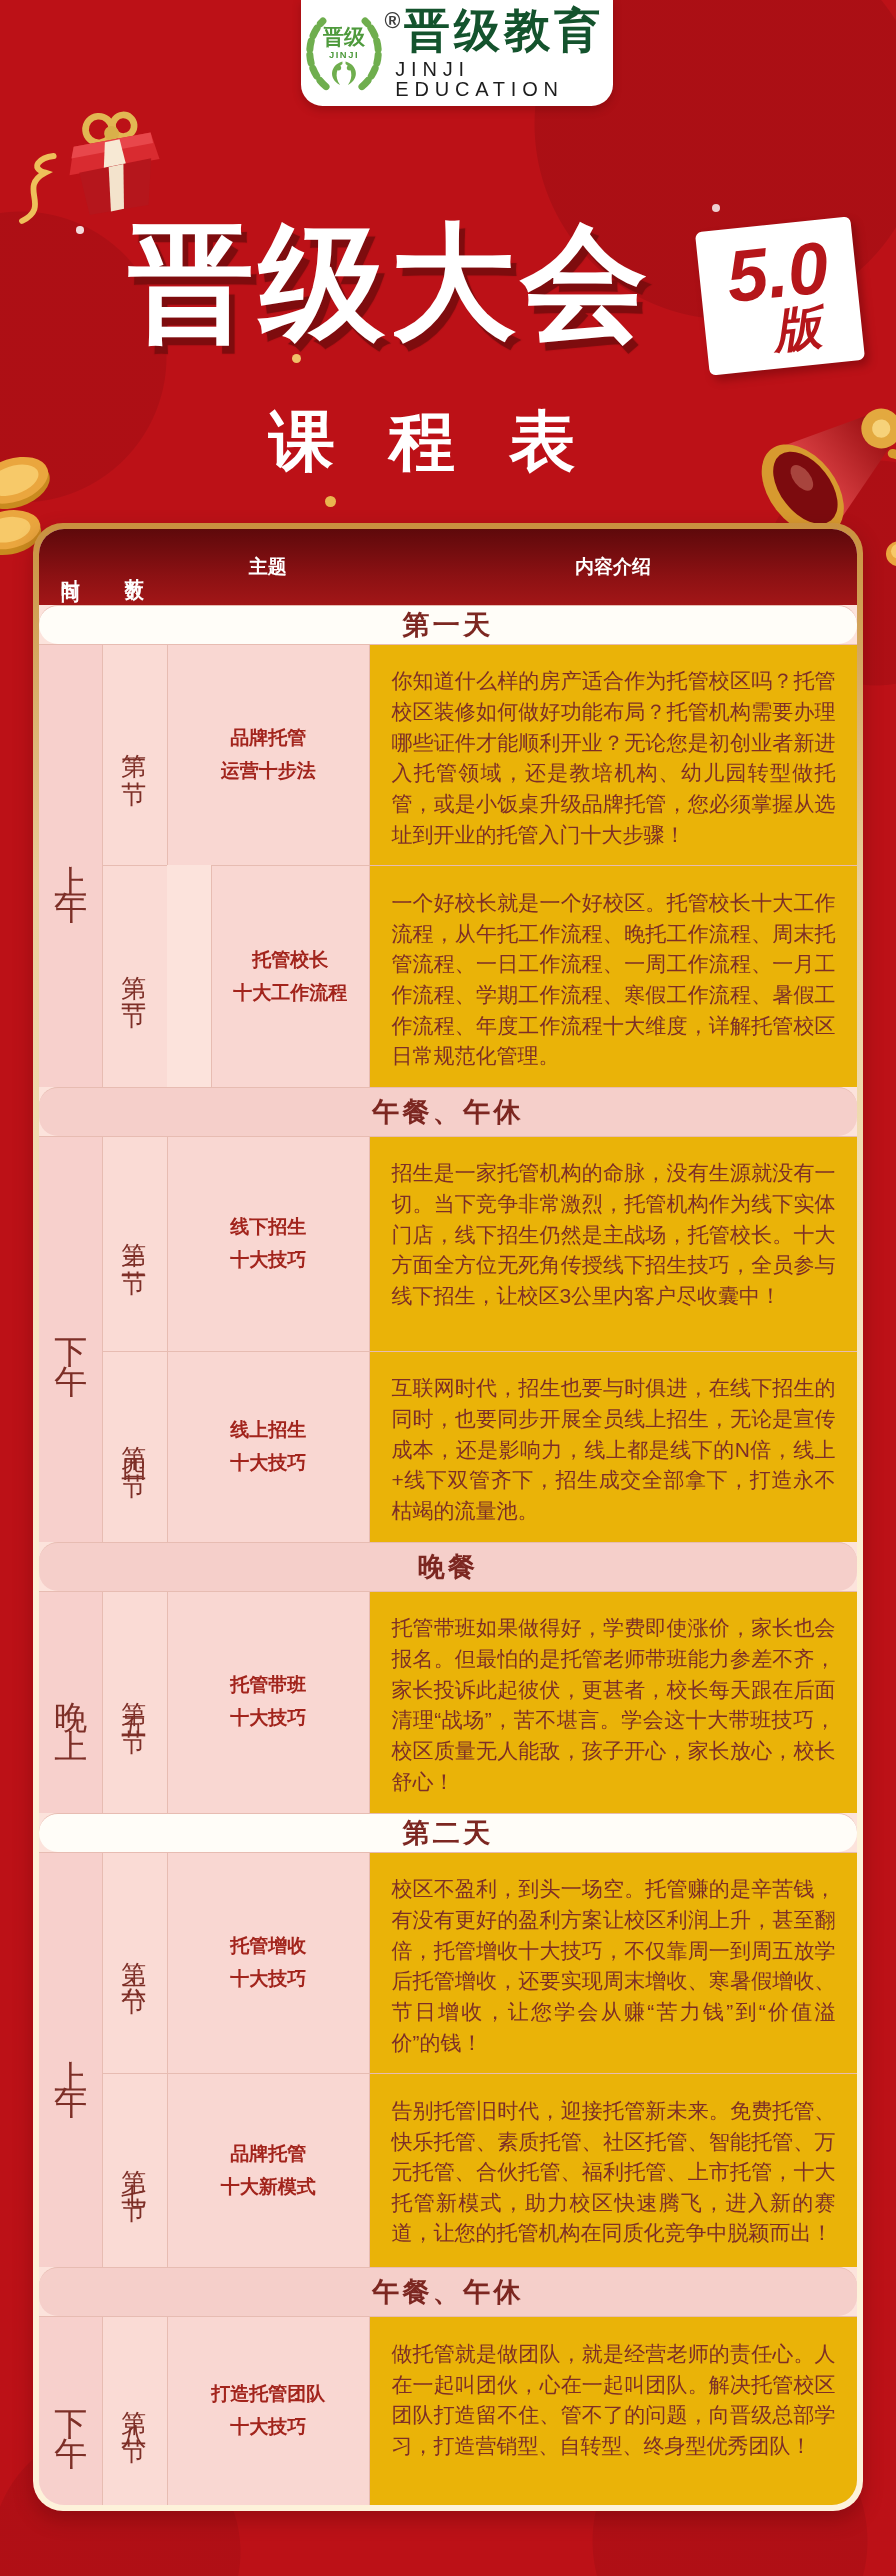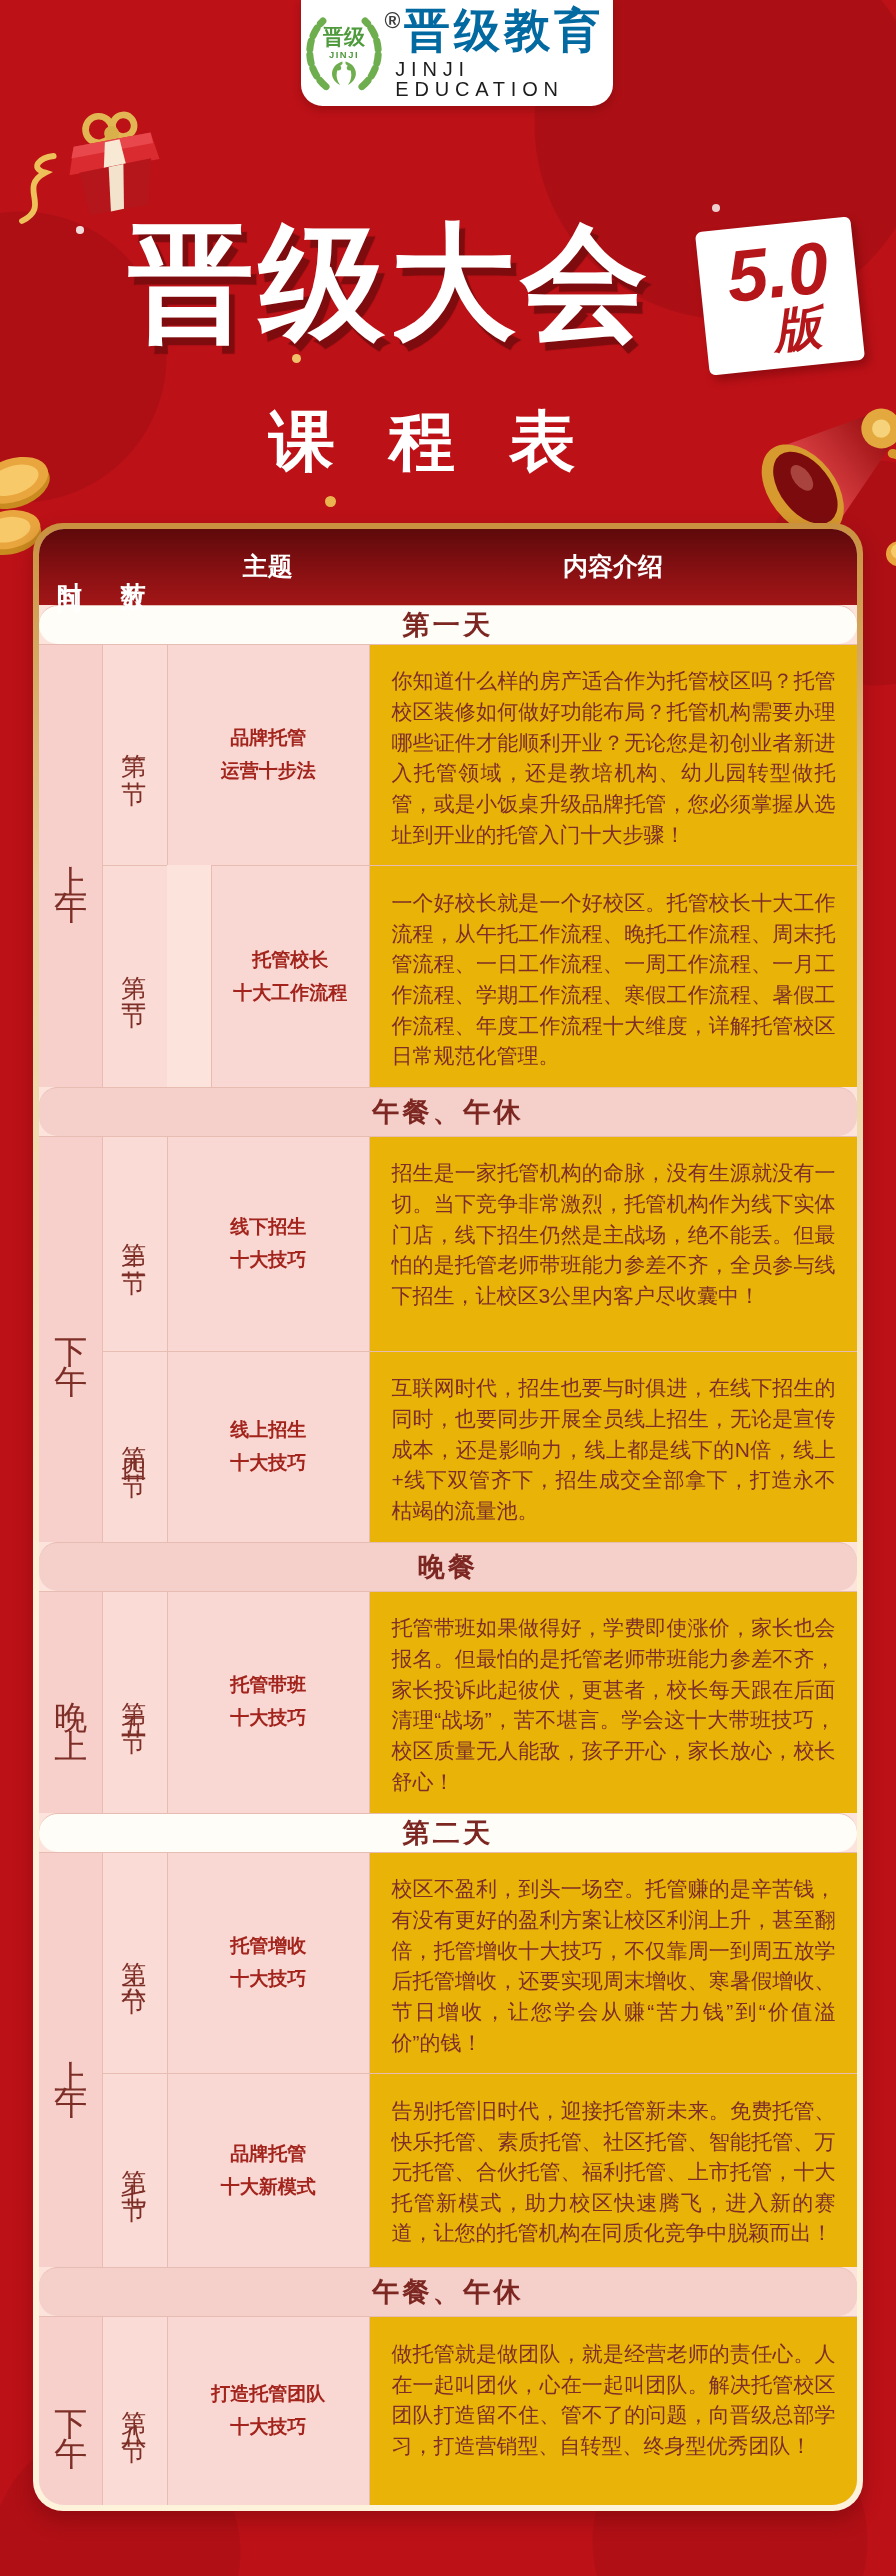--- a/index.html
+++ b/index.html
@@ -23,21 +23,21 @@
   }
   
   .logo-card{
     position:absolute;left:301px;top:0;width:312px;height:106px;background:#ffffff;
     border-radius:0 0 21.6px 21.6px;display:flex;align-items:center;justify-content:center;gap:8.3px;
     box-shadow:0 3.3px 8.3px rgba(60,0,4,.25);
   }
   .emblem-wrap{position:relative;width:86px;height:86px;flex:0 0 auto;}
   .reg-mark{position:absolute;right:-13.3px;top:-1.7px;font-size:21.6px;color:#3d3d3d;font-weight:600;}
   .logo-text{display:flex;flex-direction:column;align-items:center;line-height:1;}
-  .logo-cn{font-size:46px;font-weight:900;color:#0369a1;letter-spacing:4.1px;}
+  .logo-cn{font-size:46px;font-weight:900;color:#14532d;letter-spacing:4.1px;}
   .logo-en{font-size:20px;font-weight:400;color:#1d1d1d;letter-spacing:5.8px;margin-top:6.6px;}
   
   .main-title{
     position:absolute;left:58px;top:214px;width:664px;margin:0;text-align:center;
     font-size:126px;line-height:1.1;font-weight:900;color:#ffffff;letter-spacing:5px;
     text-shadow:5.8px 7.5px 0.8px #7e0c0e;
   }
   .version-badge{
     position:absolute;left:702px;top:224px;width:156px;height:144px;background:#ffffff;border-radius:6.6px;
     transform:rotate(-6deg);box-shadow:4.1px 5.8px 8.3px rgba(70,0,5,.35);
@@ -65,21 +65,21 @@
   .table-frame{
     position:absolute;left:33px;top:523px;width:830px;box-sizing:border-box;padding:5.8px;
     border-radius:30px;background:linear-gradient(180deg,#c9913f,#e9cf9b 18%,#fdf2da 55%,#fdf2da);
     box-shadow:0 8.3px 20px rgba(70,0,5,.3);
   }
   .table-inner{border-radius:25px;overflow:hidden;background:#fce3dc;}
   .thead{
     display:grid;grid-template-columns:63px 65px 202px 1fr;height:76px;
     background:linear-gradient(180deg,#5e090b,#8c1113 62%,#a21617);
   }
-  .thead .hcell{display:flex;align-items:center;justify-content:center;color:#ffffff;font-weight:800;font-size:25px;}
+  .thead .hcell{display:flex;align-items:center;justify-content:center;color:#ffffff;font-weight:800;font-size:19px;}
   .v-text{writing-mode:vertical-rl;text-orientation:upright;}
   .thead .v-text{letter-spacing:.22em;}
   .band{display:flex;align-items:center;justify-content:center;border-top:1.7px solid var(--line);
         font-size:27px;font-weight:700;color:#7c2721;letter-spacing:3.3px;border-radius:19px;}
   .band.day{height:38px;background:#fffdf8;}
   .band.break{height:48px;background:#f5cfca;}
   .t-group{display:grid;grid-template-columns:63px 65px 202px 1fr;border-top:1.7px solid var(--line);}
   .cell{box-sizing:border-box;display:flex;align-items:center;justify-content:center;}
   .time-cell{grid-column:1;background:#f7d0cc;font-size:33px;color:var(--ink);letter-spacing:.8em;padding:8.3px 0;}
   .node-cell{grid-column:2;background:#fadbd5;font-size:25px;color:var(--ink);letter-spacing:.55em;border-left:1.7px solid var(--line);}
@@ -216,21 +216,21 @@
           <div class="band break">
             <span>午餐、午休</span>
           </div>
           <div class="t-group">
             <div class="cell time-cell v-text" style="grid-row: 1 / span 2;">下午</div>
             <div class="cell node-cell v-text" style="grid-row: 1;">第三节</div>
             <div class="cell topic-cell" style="grid-row: 1;">
               <span>线下招生</span>
               <span>十大技巧</span>
             </div>
-            <div class="cell content-cell" style="grid-row: 1; min-height: 214px;">招生是一家托管机构的命脉，没有生源就没有一切。当下竞争非常激烈，托管机构作为线下实体门店，线下招生仍然是主战场，绝不能丢。但最怕的是托管老师带班能力参差不齐，全员参与线下招生，让校区3公里内客户尽收囊中！</div>
+            <div class="cell content-cell" style="grid-row: 1; min-height: 214px;">招生是一家托管机构的命脉，没有生源就没有一切。当下竞争非常激烈，托管机构作为线下实体门店，线下招生仍然是主战场，托管校长。十大方面全方位无死角传授线下招生技巧，全员参与线下招生，让校区3公里内客户尽收囊中！</div>
             <div class="cell node-cell v-text row-sep" style="grid-row: 2;">第四节</div>
             <div class="cell topic-cell row-sep" style="grid-row: 2;">
               <span>线上招生</span>
               <span>十大技巧</span>
             </div>
             <div class="cell content-cell row-sep" style="grid-row: 2; min-height: 165px;">互联网时代，招生也要与时俱进，在线下招生的同时，也要同步开展全员线上招生，无论是宣传成本，还是影响力，线上都是线下的N倍，线上+线下双管齐下，招生成交全部拿下，打造永不枯竭的流量池。</div>
           </div>
           <div class="band break">
             <span>晚餐</span>
           </div>

